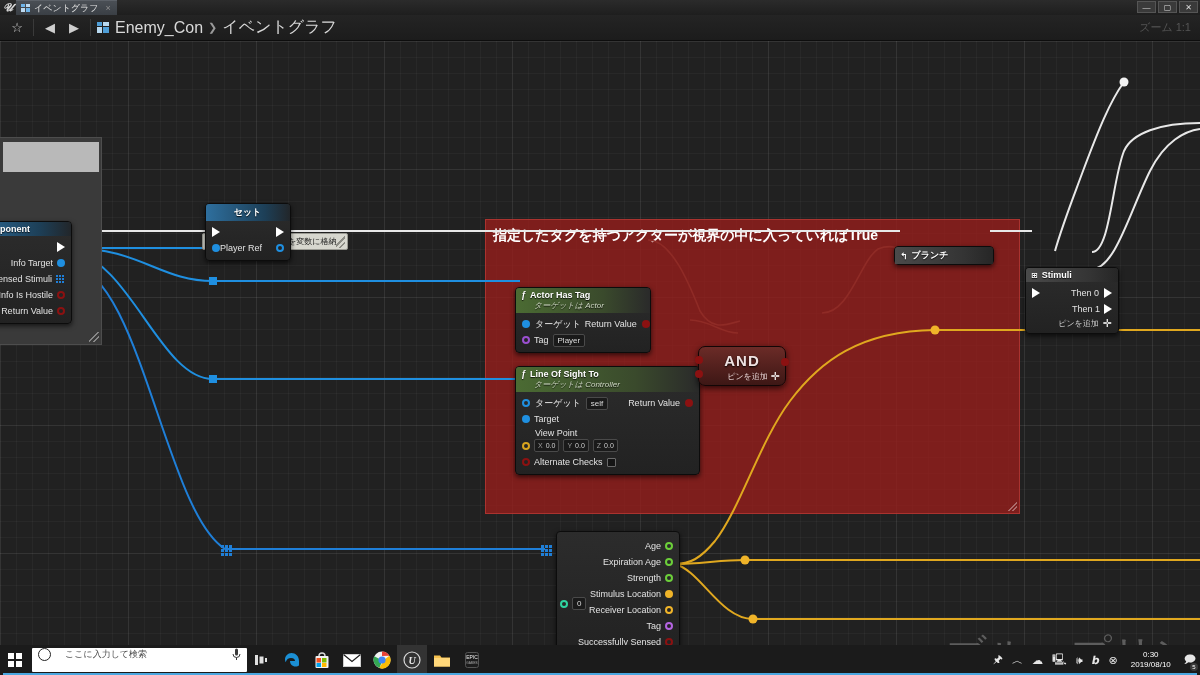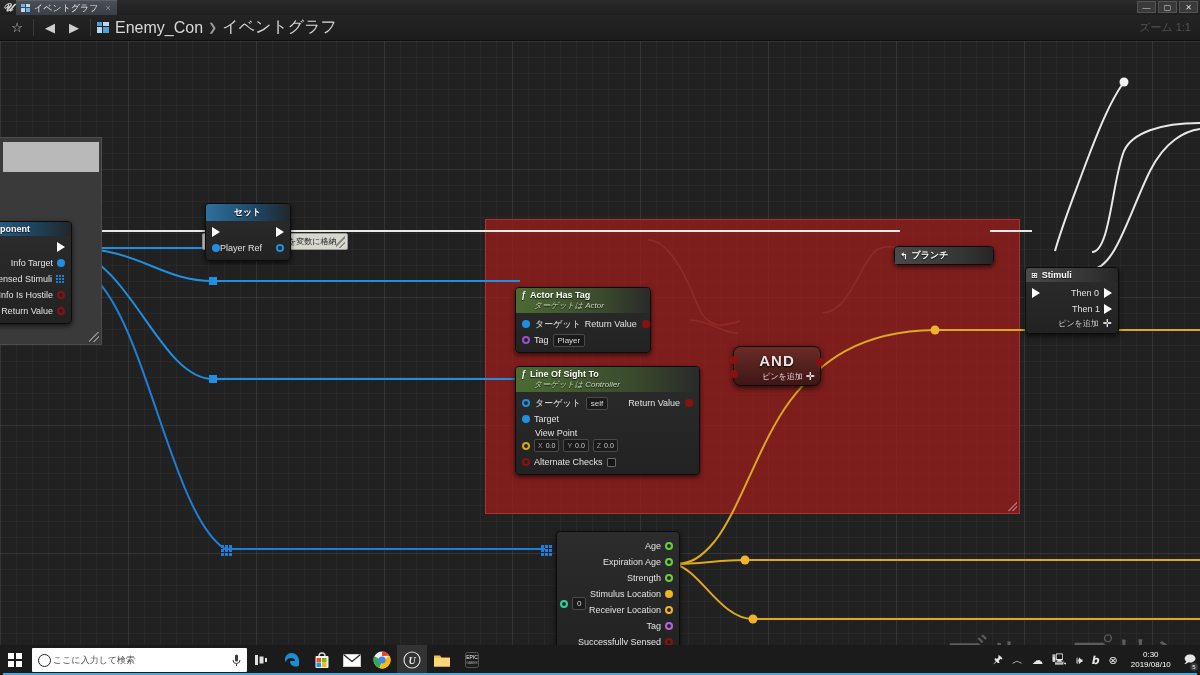--- a/index.html
+++ b/index.html
@@ -139,21 +139,21 @@
   .vec-cell { background:#1a1a1a;border:1px solid #4a4a4a;border-radius:2px;
               font-size:7px;color:#cfcfcf;padding:0 3px;line-height:11px; display:flex; gap:3px;}
   .vec-cell b { color:#9a9a9a; font-weight:normal; }
   .chk { width:9px;height:9px;background:#151515;border:1px solid #6a6a6a;border-radius:1px; }
   .addpin { display:flex;align-items:center;justify-content:flex-end;gap:4px;
             padding:1px 6px 0 0;font-size:8px;color:#cfcfcf; }
   .addpin .plus { font-size:11px; color:#fff; line-height:9px; }
 
   
   .and-node {
-    position:absolute; left:733px; top:305px; width:88px; height:40px;
+    position:absolute; left:698px; top:305px; width:88px; height:40px;
     background:linear-gradient(#6b2b27,#3d1715);
     border:1px solid #120606; border-radius:7px;
     box-shadow:0 2px 6px rgba(0,0,0,.7);
   }
   .and-title { text-align:center; font-size:15px; font-weight:bold; color:#efe2e2;
                letter-spacing:1px; padding-top:5px; text-shadow:0 1px 2px #000; }
   .and-add { position:absolute; right:5px; bottom:2px; font-size:8px; color:#e6d5d5;
              display:flex; align-items:center; gap:3px; }
   .and-add .plus { font-size:11px; color:#fff; }
 
@@ -190,21 +190,21 @@
   
   .taskbar {
     position:absolute; left:0; top:645px; width:1200px; height:30px;
     background:#1b1b1b; display:flex; align-items:center;
   }
   .start { width:30px;height:30px;display:flex;align-items:center;justify-content:center; }
   .start i { display:grid; grid-template-columns:6px 6px; grid-template-rows:6px 6px; gap:1.5px; }
   .start i b { background:#fff; display:block; }
   .searchbox {
     width:215px;height:24px;background:#fff;border-radius:1px;margin-left:2px;
-    display:flex;align-items:center;gap:2px;padding:12px 6px;
+    display:flex;align-items:flex-start;gap:14px;padding:0 6px;
   }
   .srch-circle { width:13px;height:13px;border:1.6px solid #222;border-radius:50%; flex:0 0 auto;}
   .srch-text { font-size:9px;color:#4c4c4c;flex:1; white-space:nowrap;}
   .tb-ico { width:30px;height:30px;display:flex;align-items:center;justify-content:center; }
   .tray { position:absolute; right:4px; top:0; height:30px; display:flex; align-items:center; gap:9px; }
   .tray-i { color:#e6e6e6; font-size:11px; }
   .clock { text-align:center; font-size:8px; color:#fff; line-height:10px; margin:0 4px; }
   .active-ul { position:absolute; bottom:0; height:2px; background:#4aa7e0; }
 </style>
 </head>
@@ -247,20 +247,21 @@
     <span class="bc-sep">❯</span>
     <span class="bc-text">イベントグラフ</span>
     <span class="zoom-label">ズーム 1:1</span>
   </div>
 
   <div class="graph">
 
     <div class="watermark">ブループリント</div>
 
     <div class="comment-box">
+      <div class="ctext">指定したタグを持つアクターが視界の中に入っていればTrue</div>
       <div class="comment-resize"></div>
     </div>
 
     <svg class="wires">
 
       <path d="M75,190 L205,190" stroke="#e8e8e8" stroke-width="2" fill="none"></path>
 
       <path d="M288,190 L900,190" stroke="#e8e8e8" stroke-width="2" fill="none"></path>
 
       <path d="M990,190 L1032,190" stroke="#e8e8e8" stroke-width="2" fill="none"></path>

